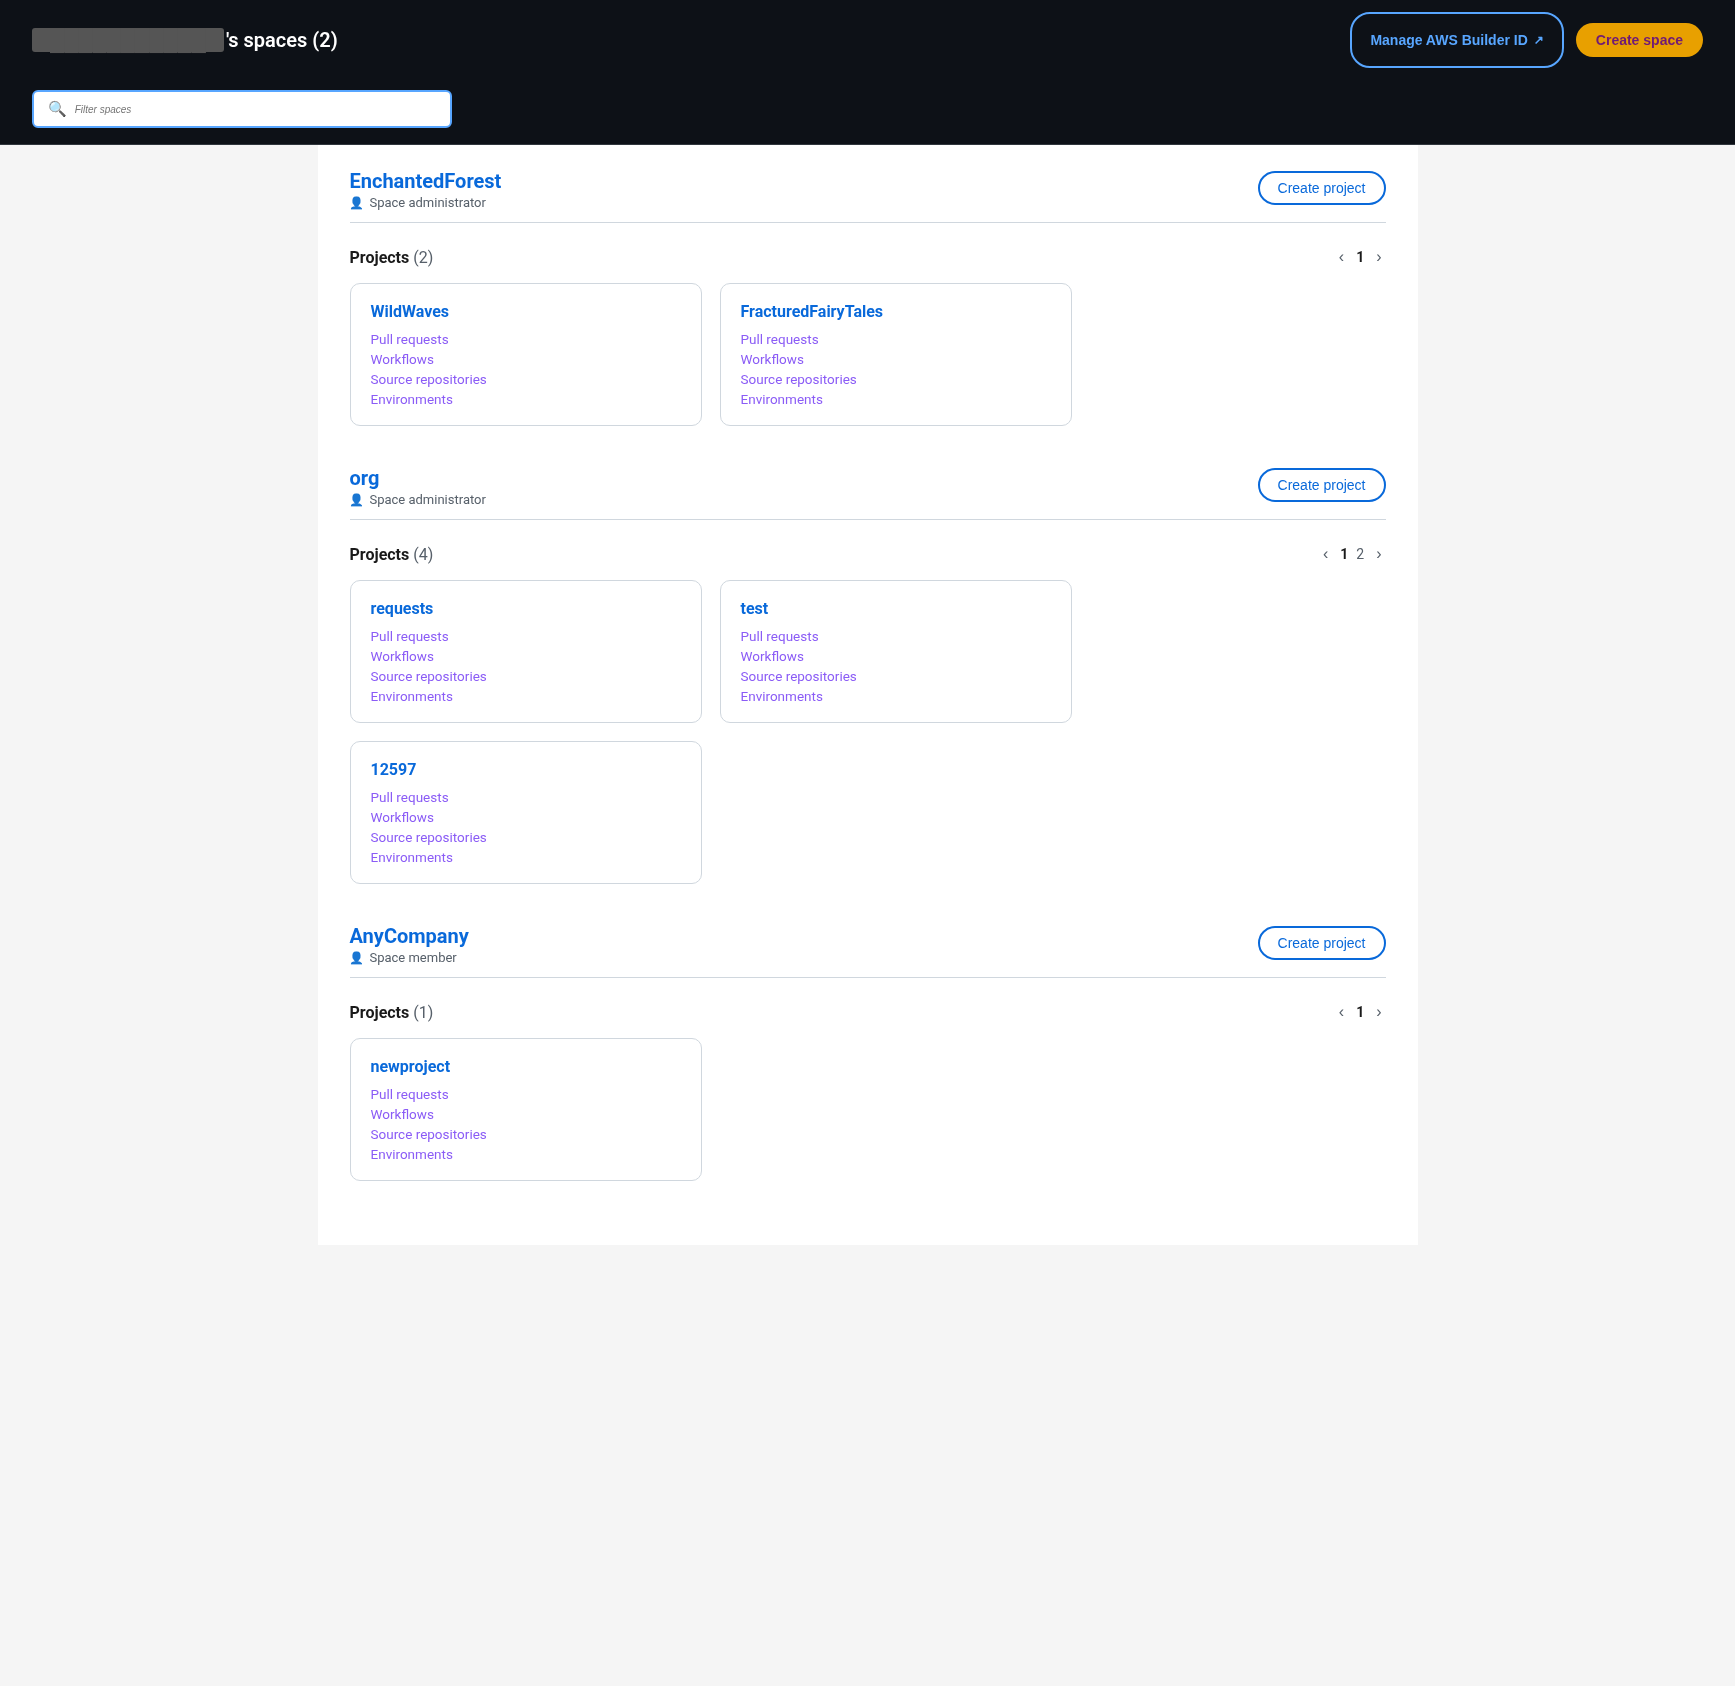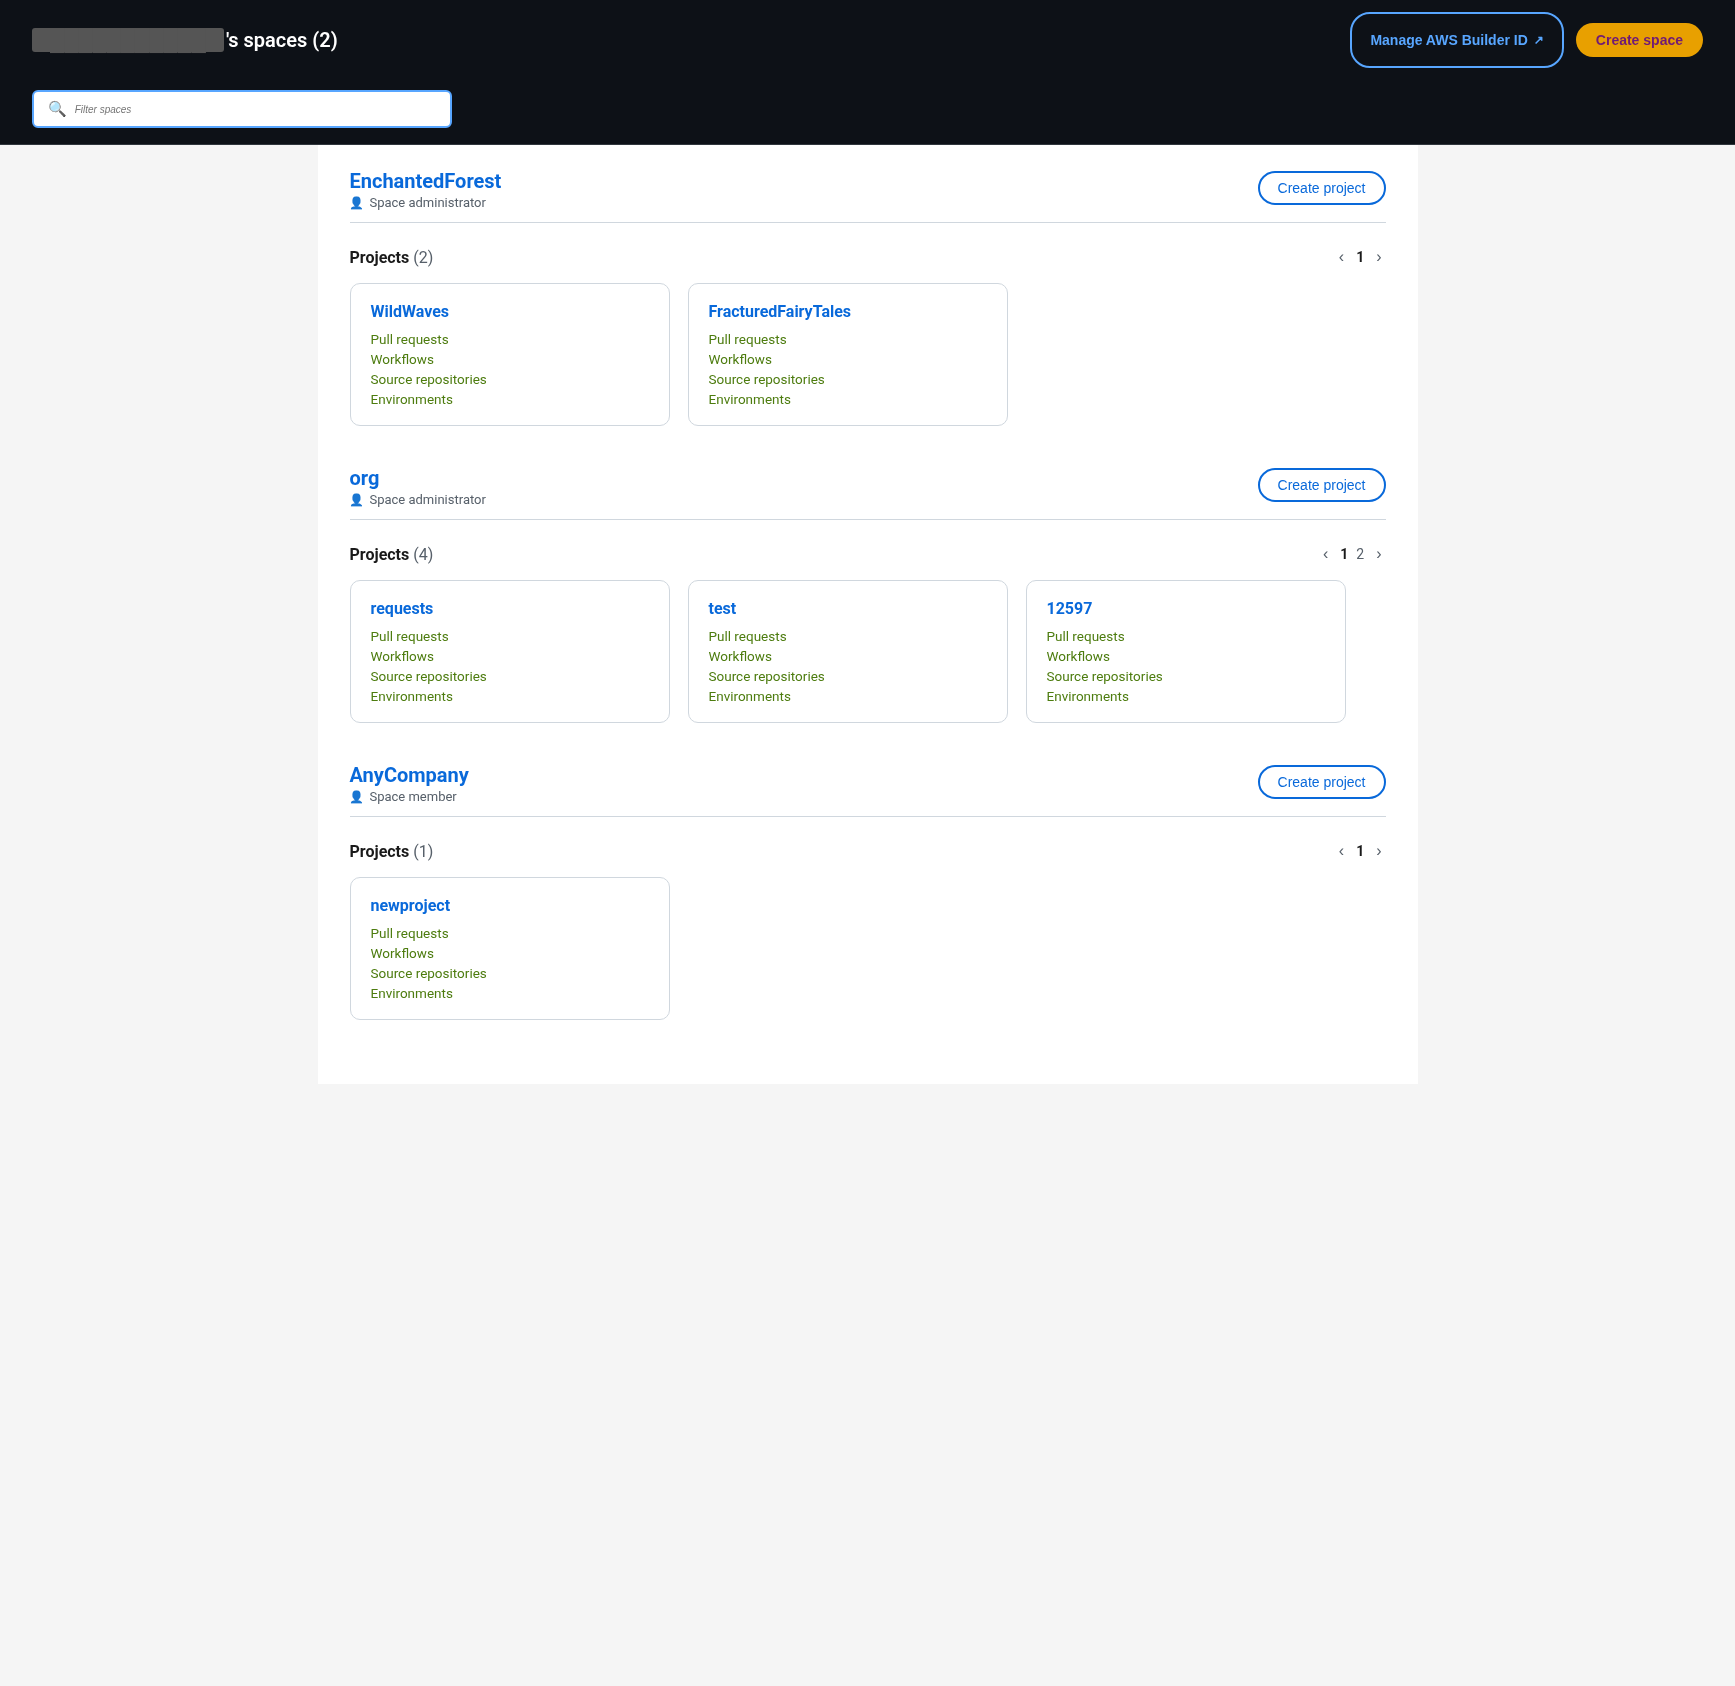--- a/index.html
+++ b/index.html
@@ -184,41 +184,41 @@
       display: flex;
       gap: 18px;
       flex-wrap: wrap;
     }
 
     .project-card {
       background: #fff;
       border: 1px solid #d0d7de;
       border-radius: 10px;
       padding: 18px 20px;
-      width: 320px;
+      width: 352px;
       min-width: 220px;
     }
 
     .project-name {
       color: #0969da;
       font-size: 16px;
       font-weight: 700;
       cursor: pointer;
       margin-bottom: 10px;
       text-decoration: none;
     }
 
     .project-links {
       display: flex;
       flex-direction: column;
       gap: 4px;
     }
 
     .project-link {
-      color: #4d7c0f;
+      color: #8b5cf6;
       font-size: 13.5px;
       cursor: pointer;
       text-decoration: none;
     }
   </style>
 </head>
 <body>
 
 <header class="header">
   <h1 class="header-title">

